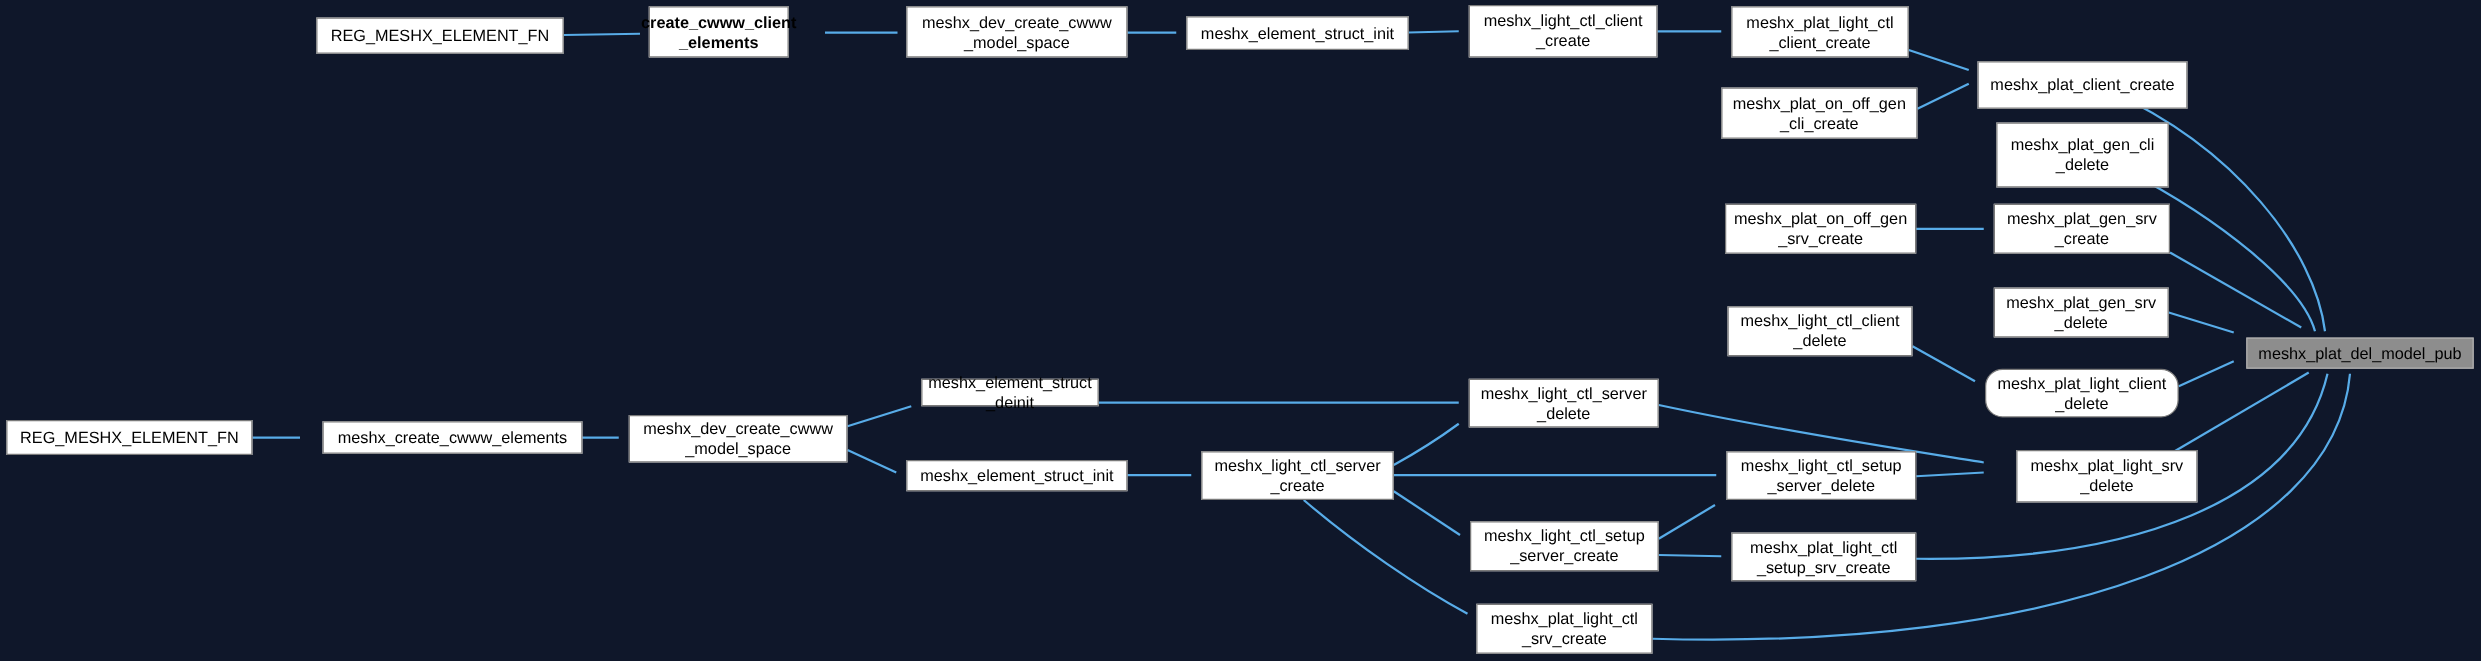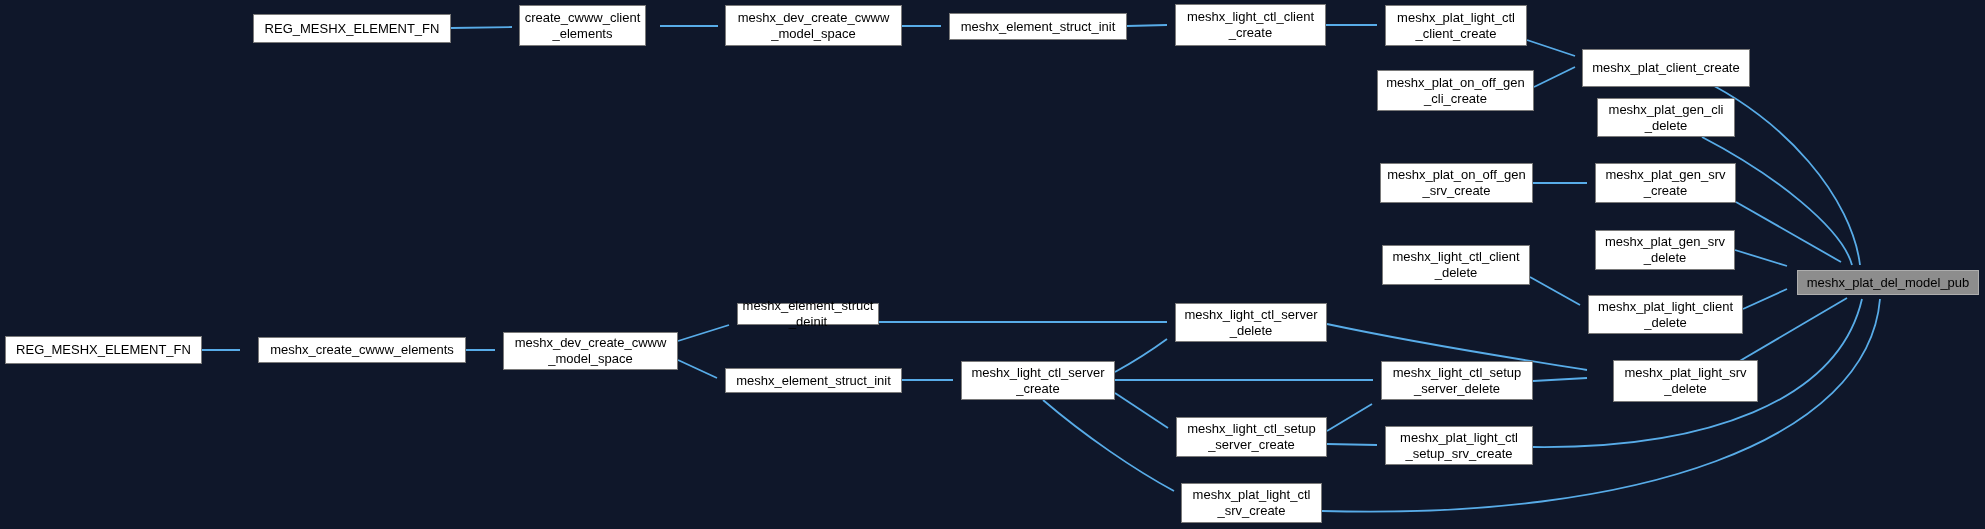--- a/index.html
+++ b/index.html
@@ -60,21 +60,21 @@
         <path d="M1327,444 L1377,445" stroke="#58ace8" marker-end="url(#arrowhead)"></path>
         <path d="M1327,324 C1430,346 1538,362 1587,370" stroke="#58ace8" marker-end="url(#arrowhead)"></path>
         <path d="M1533,381 L1587,378" stroke="#58ace8" marker-end="url(#arrowhead)"></path>
         <path d="M1533,447 C1705,449 1838,402 1862,299" stroke="#58ace8" marker-end="url(#arrowhead)"></path>
         <path d="M1322,511 C1640,520 1868,440 1880,299" stroke="#58ace8" marker-end="url(#arrowhead)"></path>
       </g>
   </svg>
 <div class="node" title="REG_MESHX_ELEMENT_FN" style="left: 253px; top: 14px; width: 198px; height: 29px;">
       <span>REG_MESHX_ELEMENT_FN</span>
     </div>
-    <div class="node" title="create_cwww_client_elements" style="left: 519px; top: 5px; width: 127px; height: 41px;">
+    <div class="node" title="create_cwww_client_elements" style="left: 519px; top: 5px; width: 112px; height: 41px; font-weight: bold;">
       <span>create_cwww_client</span>
       <span>_elements</span>
     </div>
     <div class="node" title="meshx_dev_create_cwww_model_space" style="left: 725px; top: 5px; width: 177px; height: 41px;">
       <span>meshx_dev_create_cwww</span>
       <span>_model_space</span>
     </div>
     <div class="node" title="meshx_element_struct_init" style="left: 949px; top: 13px; width: 178px; height: 27px;">
       <span>meshx_element_struct_init</span>
     </div>
@@ -86,41 +86,41 @@
       <span>meshx_plat_light_ctl</span>
       <span>_client_create</span>
     </div>
     <div class="node" title="meshx_plat_client_create" style="left: 1582px; top: 49px; width: 168px; height: 38px;">
       <span>meshx_plat_client_create</span>
     </div>
     <div class="node" title="meshx_plat_on_off_gen_cli_create" style="left: 1377px; top: 70px; width: 157px; height: 41px;">
       <span>meshx_plat_on_off_gen</span>
       <span>_cli_create</span>
     </div>
-    <div class="node" title="meshx_plat_gen_cli_delete" style="left: 1597px; top: 98px; width: 138px; height: 39px;">
+    <div class="node" title="meshx_plat_gen_cli_delete" style="left: 1597px; top: 98px; width: 138px; height: 52px;">
       <span>meshx_plat_gen_cli</span>
       <span>_delete</span>
     </div>
     <div class="node" title="meshx_plat_on_off_gen_srv_create" style="left: 1380px; top: 163px; width: 153px; height: 40px;">
       <span>meshx_plat_on_off_gen</span>
       <span>_srv_create</span>
     </div>
     <div class="node" title="meshx_plat_gen_srv_create" style="left: 1595px; top: 163px; width: 141px; height: 40px;">
       <span>meshx_plat_gen_srv</span>
       <span>_create</span>
     </div>
     <div class="node" title="meshx_plat_gen_srv_delete" style="left: 1595px; top: 230px; width: 140px; height: 40px;">
       <span>meshx_plat_gen_srv</span>
       <span>_delete</span>
     </div>
     <div class="node" title="meshx_light_ctl_client_delete" style="left: 1382px; top: 245px; width: 148px; height: 40px;">
       <span>meshx_light_ctl_client</span>
       <span>_delete</span>
     </div>
-    <div class="node" title="meshx_plat_light_client_delete" style="left: 1588px; top: 295px; width: 155px; height: 39px;">
+    <div class="node" title="meshx_plat_light_client_delete" style="left: 1588px; top: 295px; width: 155px; height: 39px; border-radius: 14px;">
       <span>meshx_plat_light_client</span>
       <span>_delete</span>
     </div>
     <div class="node hl" title="meshx_plat_del_model_pub" style="left: 1797px; top: 270px; width: 182px; height: 25px;">
       <span>meshx_plat_del_model_pub</span>
     </div>
     <div class="node" title="meshx_plat_light_srv_delete" style="left: 1593px; top: 360px; width: 145px; height: 42px; margin-left: 20px;">
       <span>meshx_plat_light_srv</span>
       <span>_delete</span>
     </div>

